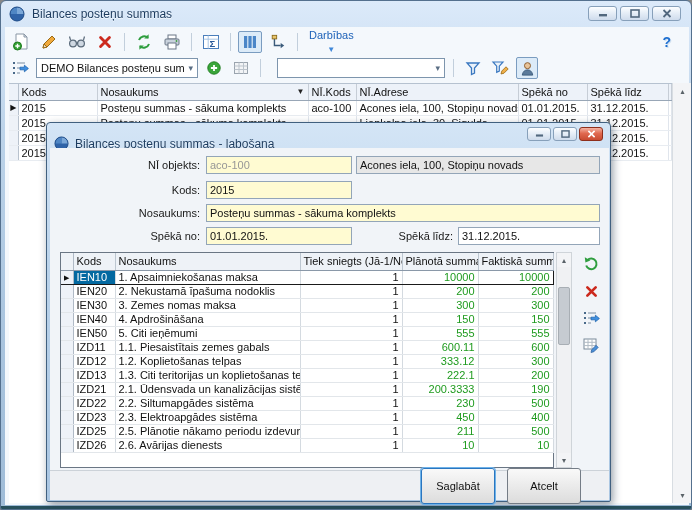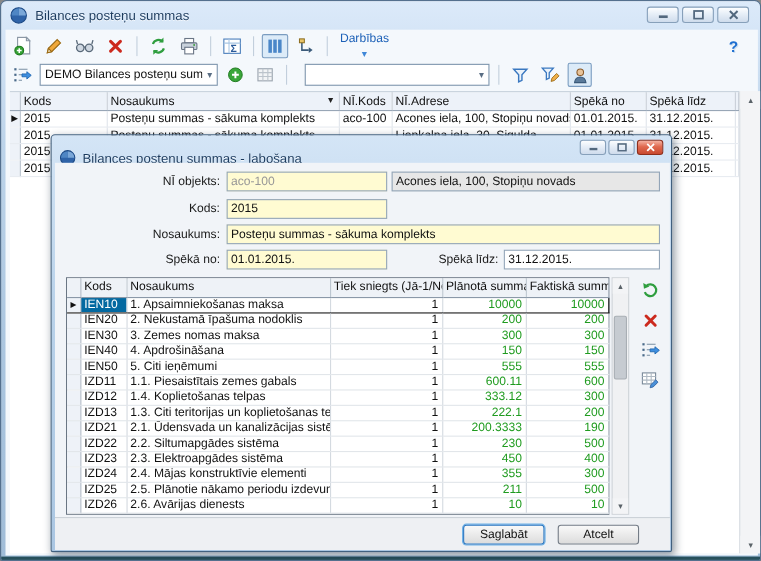--- a/index.html
+++ b/index.html
@@ -92,21 +92,21 @@
   .dgrid tr.selrow td:last-child{border-right:1px solid #1a1a1a;}
   .dlg-vscroll{position:absolute;left:506px;top:104px;width:16px;height:216px;background:#f0f1f3;border:1px solid #cfd4d9;}
   .dlg-vscroll .sarrow{width:14px;height:14px;left:0;}
   .dthumb{position:absolute;left:1px;top:34px;width:12px;height:58px;background:#c6cbd1;border:1px solid #a8aeb4;border-radius:2px;}
 
   .sideicons{position:absolute;left:530px;top:106px;width:22px;display:flex;flex-direction:column;gap:7px;align-items:center;}
   .sbtn{width:20px;height:20px;display:flex;align-items:center;justify-content:center;}
 
   .btnbar{position:absolute;left:0;bottom:0;right:0;height:30px;background:#eef0f3;border-top:1px solid #ccd2d8;
           display:flex;align-items:center;justify-content:flex-end;gap:12px;padding-right:28px;}
-  .btn{min-width:74px;height:18px;border:1px solid #747c86;border-radius:3px;color:#111;
+  .btn{min-width:74px;height:36px;border:1px solid #747c86;border-radius:3px;color:#111;
        background:linear-gradient(#f9f9f9,#ececec 45%,#dcdcdc);font:11px "Liberation Sans","DejaVu Sans",sans-serif;}
   .btn.focused{border-color:#2a76c0;box-shadow:0 0 0 1px #6fb2e8;}
   svg{display:block;}
 </style>
 </head>
 <body>
 
 <div class="app">
 
   <div class="titlebar">
@@ -460,21 +460,21 @@
                 <td class="c-sel"></td>
                 <td class="c-kods">IZD11</td>
                 <td>1.1. Piesaistītais zemes gabals</td>
                 <td class="num">1</td>
                 <td class="grn">600.11</td>
                 <td class="grn">600</td>
               </tr>
               <tr>
                 <td class="c-sel"></td>
                 <td class="c-kods">IZD12</td>
-                <td>1.4. Koplietošanas telpas</td>
+                <td>1.2. Koplietošanas telpas</td>
                 <td class="num">1</td>
                 <td class="grn">333.12</td>
                 <td class="grn">300</td>
               </tr>
               <tr>
                 <td class="c-sel"></td>
                 <td class="c-kods">IZD13</td>
                 <td>1.3. Citi teritorijas un koplietošanas telpu u...</td>
                 <td class="num">1</td>
                 <td class="grn">222.1</td>
@@ -496,28 +496,20 @@
                 <td class="grn">230</td>
                 <td class="grn">500</td>
               </tr>
               <tr>
                 <td class="c-sel"></td>
                 <td class="c-kods">IZD23</td>
                 <td>2.3. Elektroapgādes sistēma</td>
                 <td class="num">1</td>
                 <td class="grn">450</td>
                 <td class="grn">400</td>
-              </tr>
-              <tr>
-                <td class="c-sel"></td>
-                <td class="c-kods">IZD24</td>
-                <td>2.4. Mājas konstruktīvie elementi</td>
-                <td class="num">1</td>
-                <td class="grn">355</td>
-                <td class="grn">300</td>
               </tr>
               <tr>
                 <td class="c-sel"></td>
                 <td class="c-kods">IZD25</td>
                 <td>2.5. Plānotie nākamo periodu izdevumi rem...</td>
                 <td class="num">1</td>
                 <td class="grn">211</td>
                 <td class="grn">500</td>
               </tr>
               <tr>

